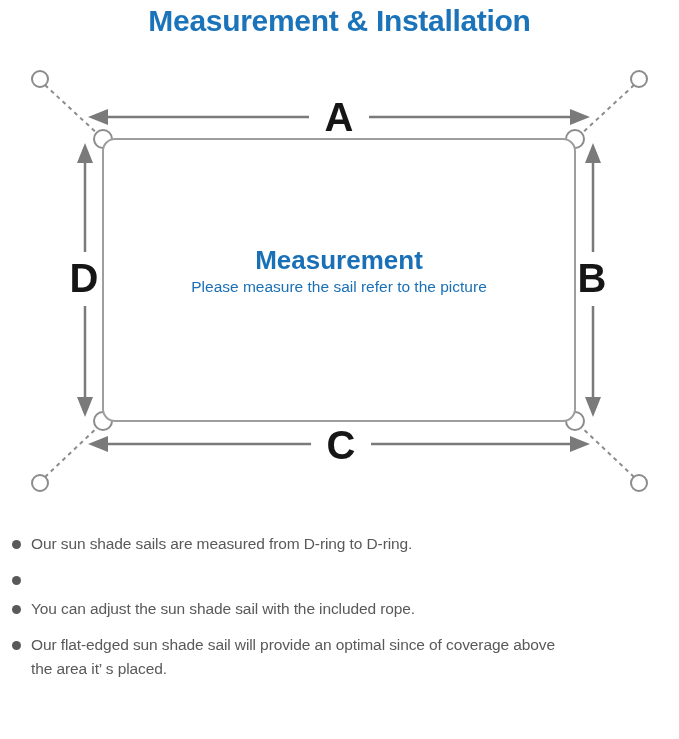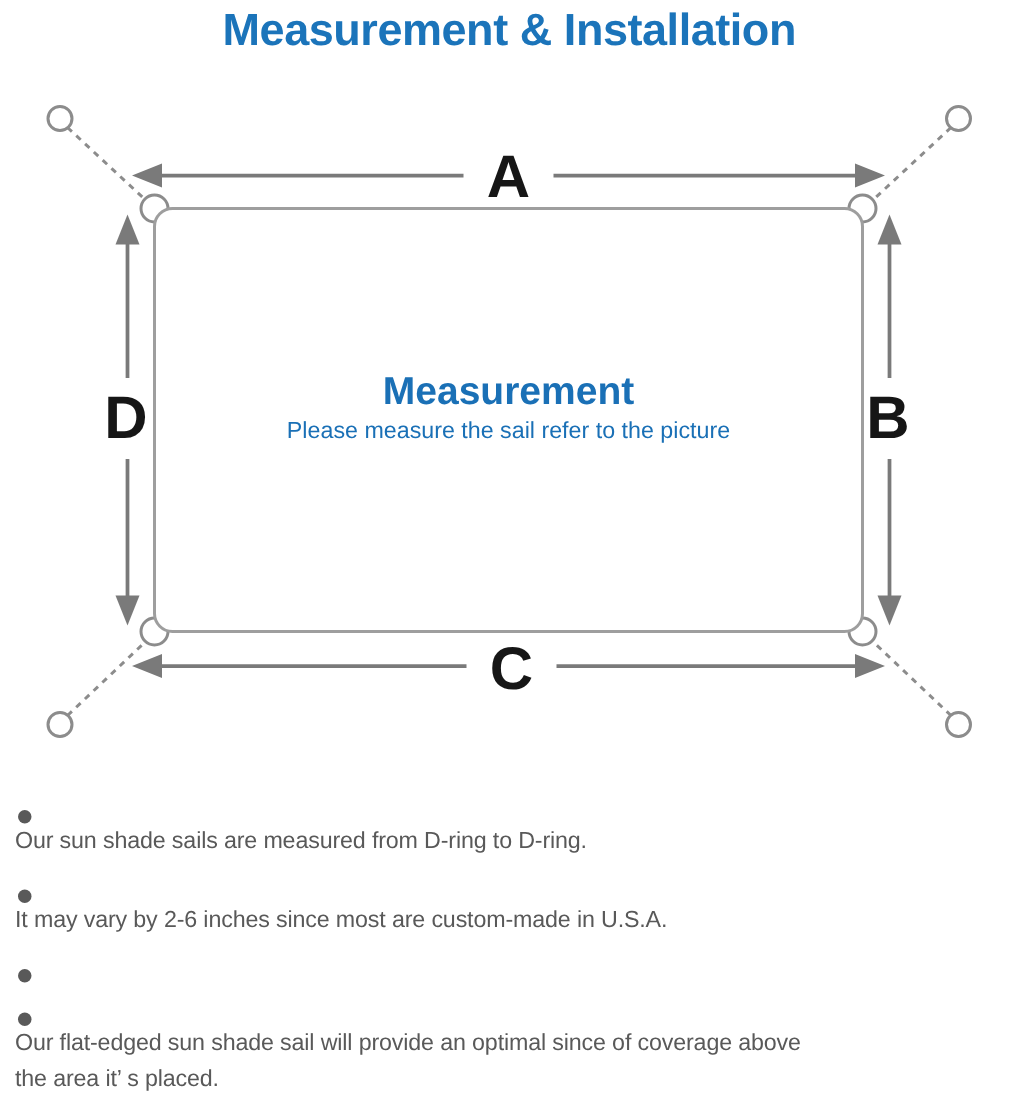--- a/index.html
+++ b/index.html
@@ -48,21 +48,20 @@
     position: absolute;
     top: 532px;
     left: 10px;
     width: 665px;
   }
   .note-item {
     display: flex;
     align-items: flex-start;
     margin-bottom: 12px;
     color: #595959;
-    flex-direction: column;
   }
   .note-bullet {
     flex: 0 0 auto;
     width: 9px; height: 9px;
     border-radius: 50%;
     background: #595959;
     margin: 8px 10px 0 2px;
   }
   .note-lines { flex: 1 1 auto; }
   .note-line {
@@ -138,33 +137,33 @@
 
   <div class="notes">
 
     <div class="note-item">
       <span class="note-bullet"></span>
       <div class="note-lines">
         <div class="note-line">Our sun shade sails are measured from D-ring to D-ring.</div>
       </div>
     </div>
 
-    <div class="note-item">
-      <span class="note-bullet"></span>
-      <div class="note-lines">
-        <div class="note-line">It may vary by 2-6 inches since most are custom-made in U.S.A.</div>
-      </div>
-    </div>
 
     <div class="note-item">
       <span class="note-bullet"></span>
       <div class="note-lines">
       </div>
     </div>
 
+    <div class="note-item">
+      <span class="note-bullet"></span>
+      <div class="note-lines">
+        <div class="note-line">You can adjust the sun shade sail with the included rope.</div>
+      </div>
+    </div>
 
     <div class="note-item">
       <span class="note-bullet"></span>
       <div class="note-lines">
         <div class="note-line">Our flat-edged sun shade sail will provide an optimal since of coverage above</div>
         <div class="note-line">the area it’ s placed.</div>
       </div>
     </div>
 
   </div>

